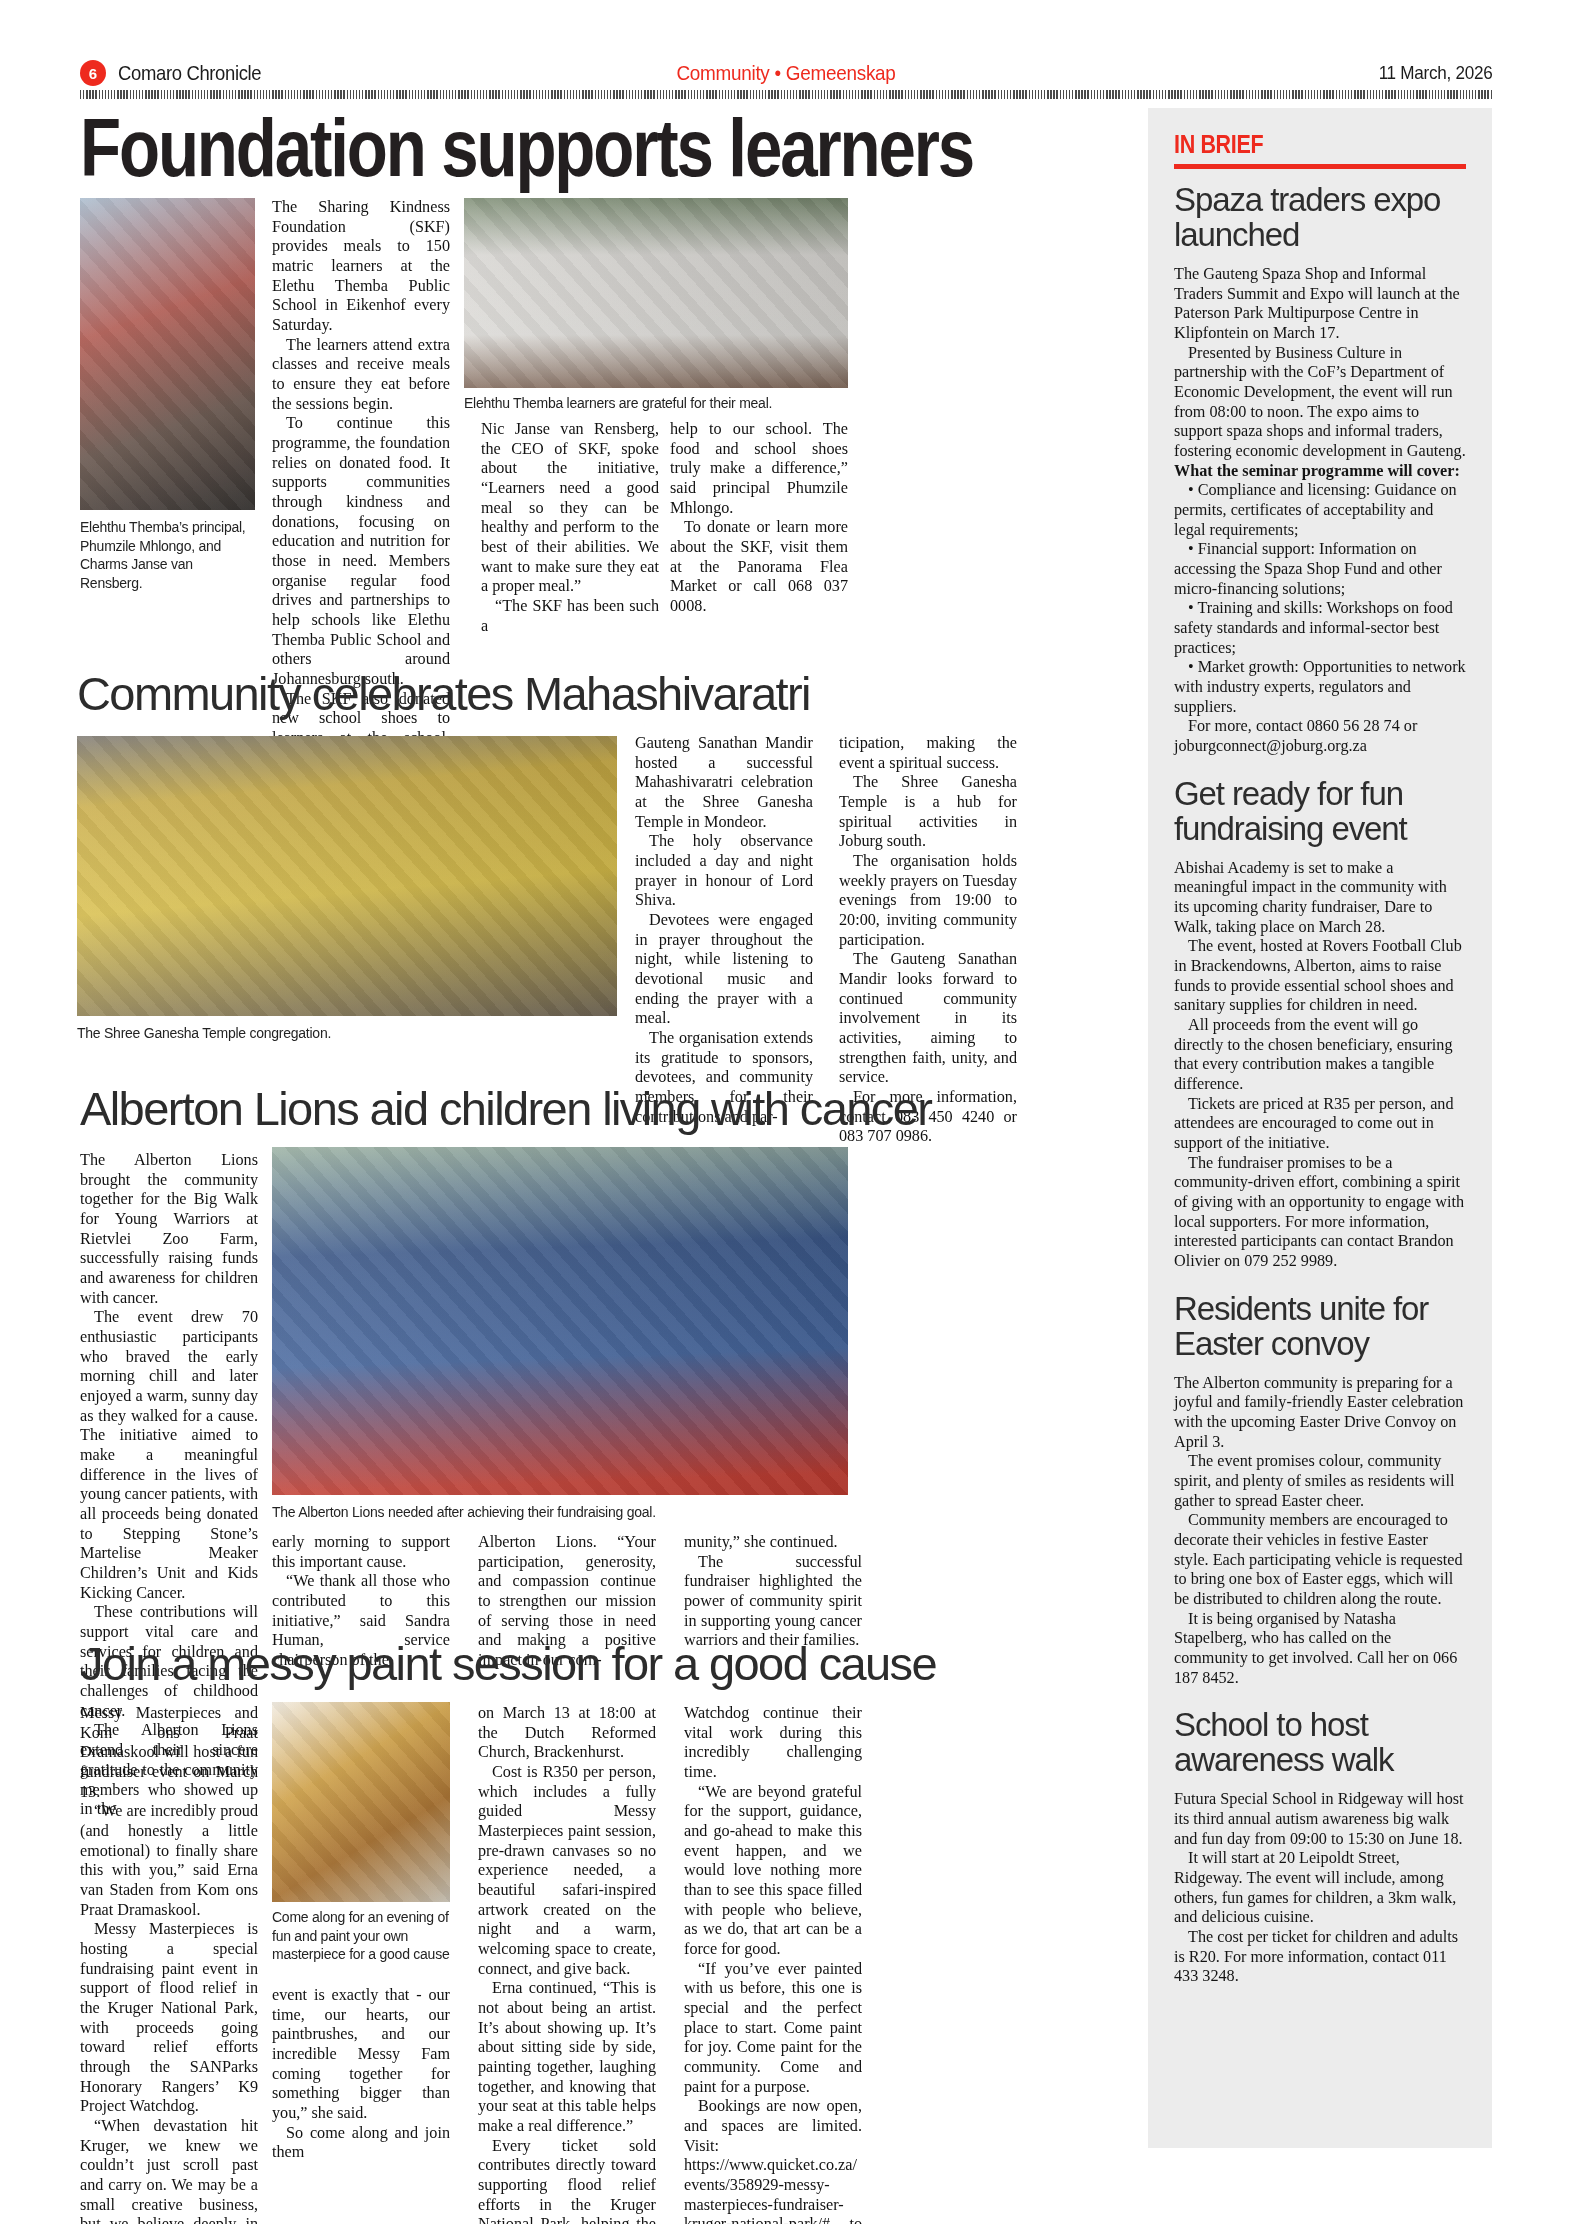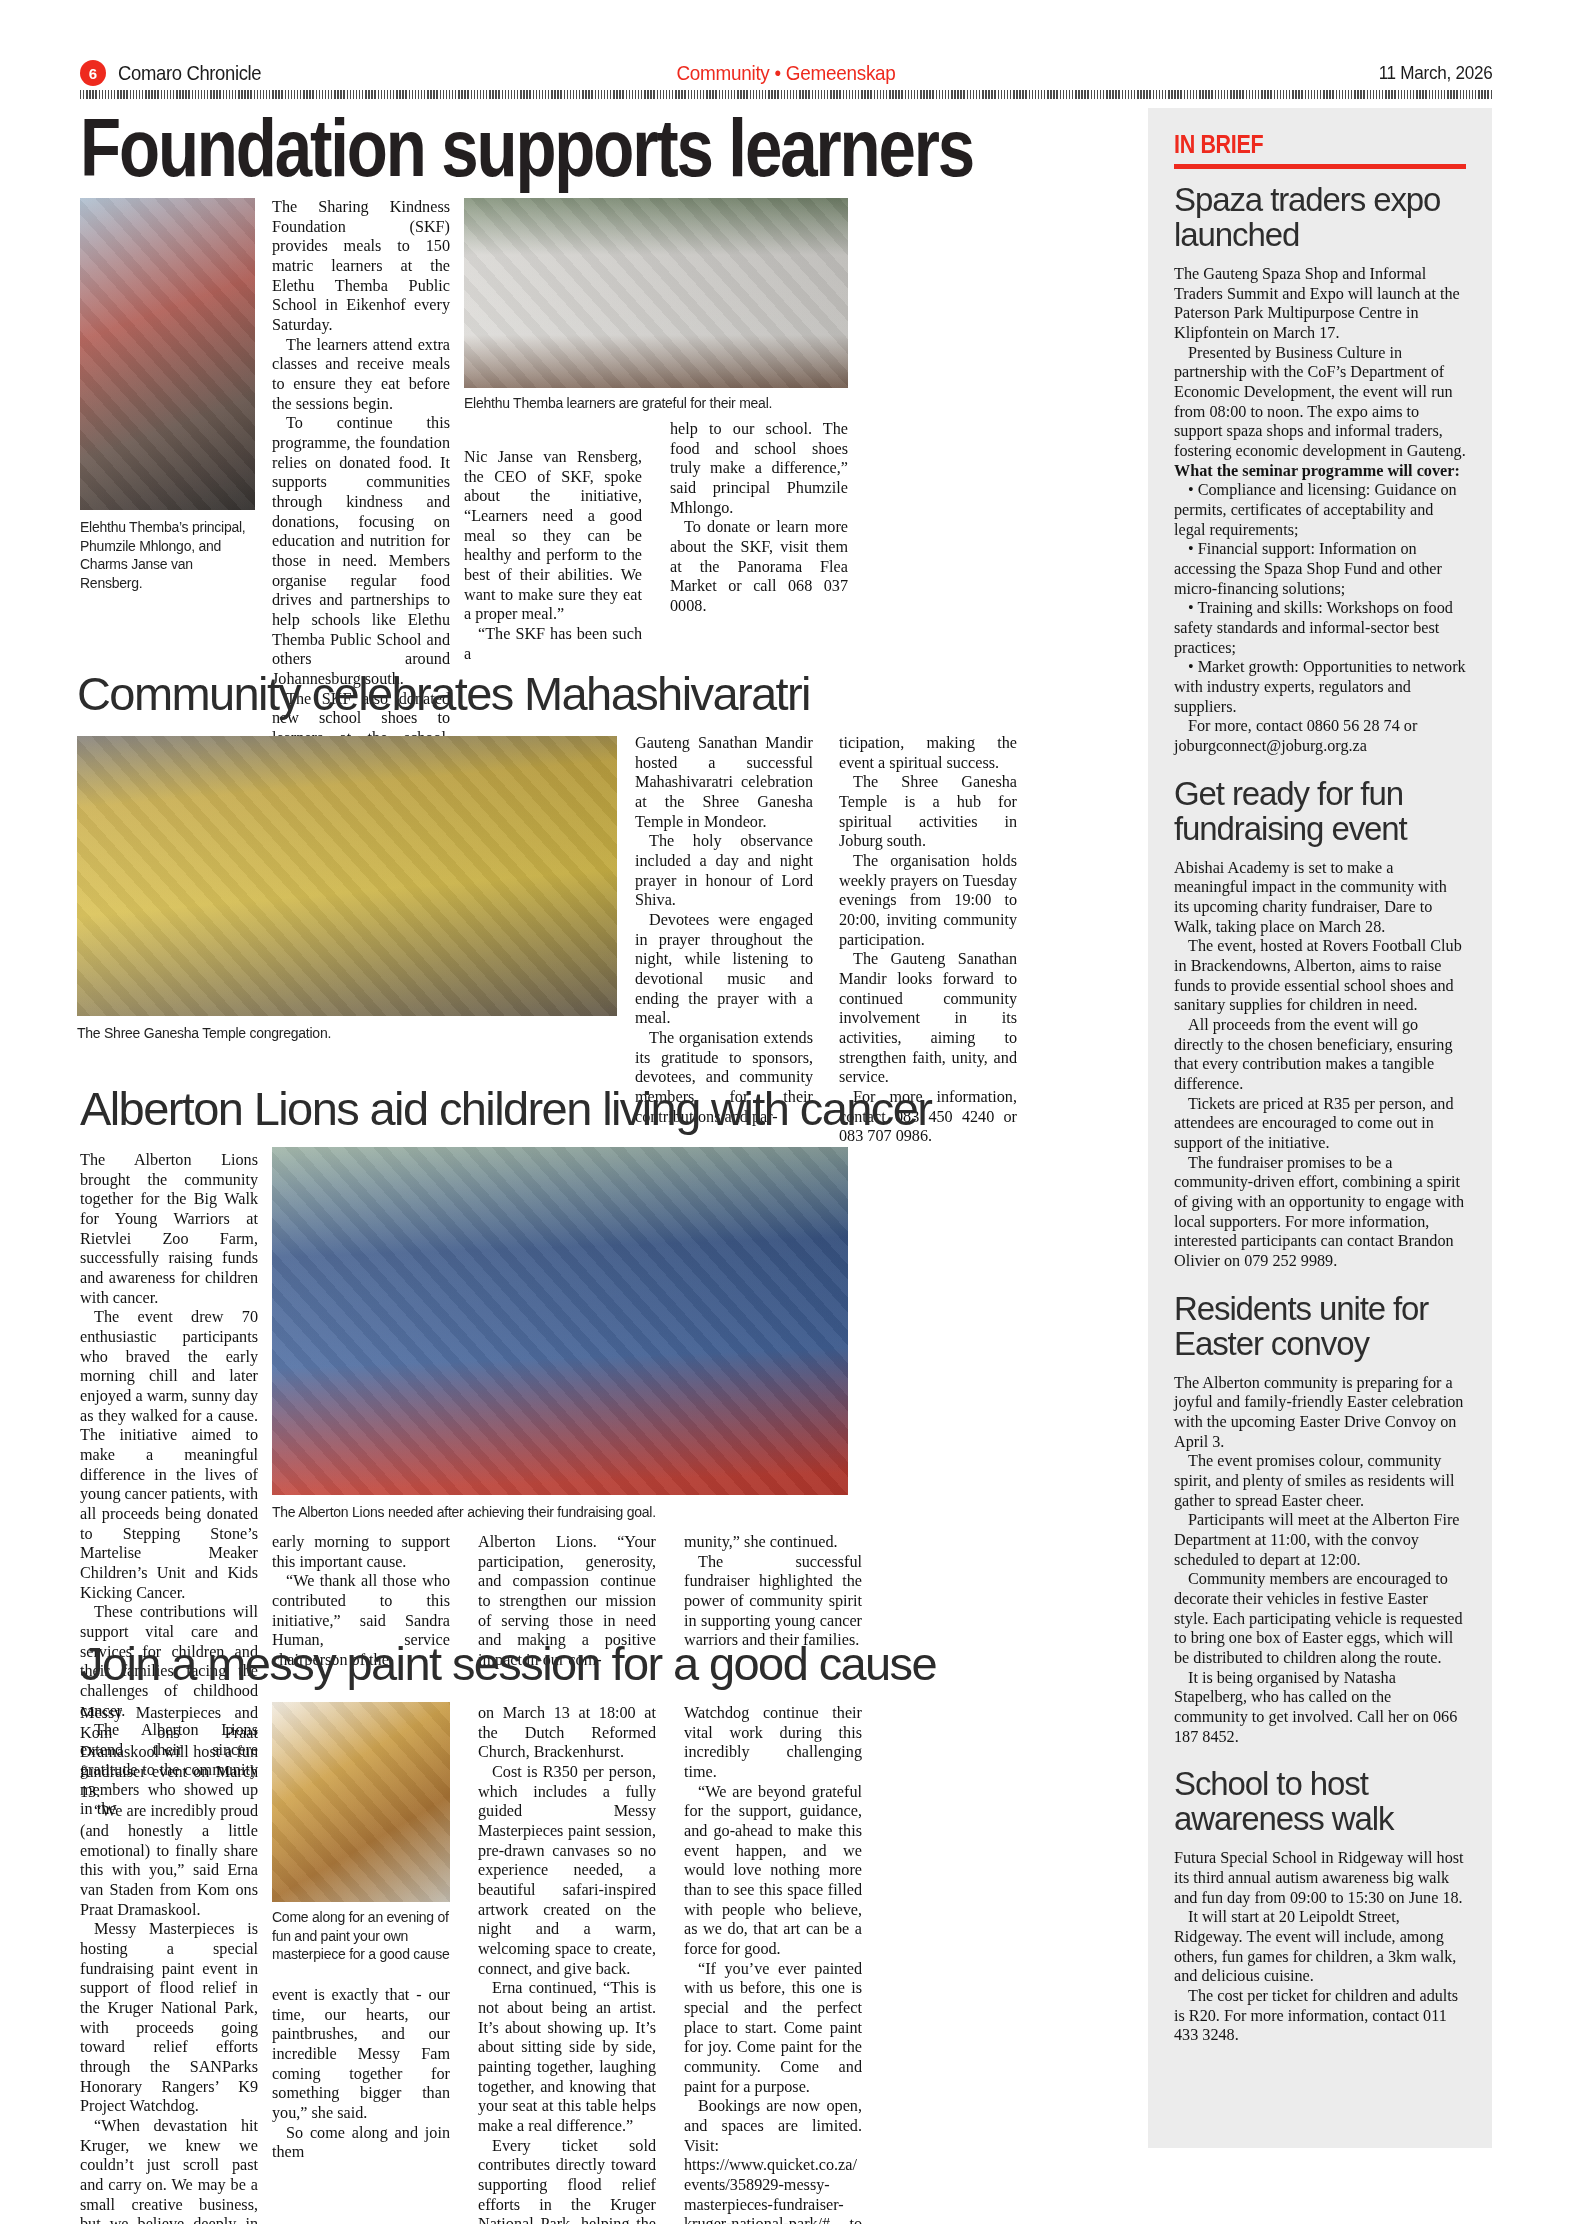--- a/index.html
+++ b/index.html
@@ -181,21 +181,21 @@
       <p class="first">The Sharing Kindness Foundation (SKF) provides meals to 150 matric learners at the Elethu Themba Public School in Eikenhof every Saturday.</p>
       <p>The learners attend extra classes and receive meals to ensure they eat before the sessions begin.</p>
       <p>To continue this programme, the foundation relies on donated food. It supports communities through kindness and donations, focusing on education and nutrition for those in need. Members organise regular food drives and partnerships to help schools like Elethu Themba Public School and others around Johannesburg south.</p>
       <p>The SKF also donated new school shoes to learners at the school, made possible through donations received from the Alberton Lions.</p>
     </div>
 
     <div class="photo" style="position:absolute; left:384px; top:88px; width:384px; height:190px;
                 background:linear-gradient(180deg,#6d7f63 0%,#d8d6d2 30%,#e4e2de 72%,#8a7060 100%);"></div>
     <div class="caption" style="position:absolute; left:384px; top:284px; width:390px;">Elehthu Themba learners are grateful for their meal.</div>
 
-    <div class="body-col" style="position:absolute; left:384px; top:310px; width:178px;margin-top:28px;">
+    <div class="body-col" style="position:absolute; left:401px; top:310px; width:178px;">
       <p class="first">Nic Janse van Rensberg, the CEO of SKF, spoke about the initiative, “Learners need a good meal so they can be healthy and perform to the best of their abilities. We want to make sure they eat a proper meal.”</p>
       <p>“The SKF has been such a</p>
     </div>
 
     <div class="body-col" style="position:absolute; left:590px; top:310px; width:178px;">
       <p class="first">help to our school. The food and school shoes truly make a difference,” said principal Phumzile Mhlongo.</p>
       <p>To donate or learn more about the SKF, visit them at the Panorama Flea Market or call 068 037 0008.</p>
     </div>
   </div>
 
@@ -317,21 +317,20 @@
         <p>The fundraiser promises to be a community-driven effort, combining a spirit of giving with an opportunity to engage with local supporters. For more information, interested participants can contact Brandon Olivier on 079 252 9989.</p>
       </div>
     </div>
     <div class="sb-gap"></div>
 
     <div>
       <div class="sb-head">Residents unite for Easter convoy</div>
       <div class="sb-body">
         <p class="first">The Alberton community is preparing for a joyful and family-friendly Easter celebration with the upcoming Easter Drive Convoy on April 3.</p>
         <p>The event promises colour, community spirit, and plenty of smiles as residents will gather to spread Easter cheer.</p>
-        <p>Participants will meet at the Alberton Fire Department at 11:00, with the convoy scheduled to depart at 12:00.</p>
         <p>Community members are encouraged to decorate their vehicles in festive Easter style. Each participating vehicle is requested to bring one box of Easter eggs, which will be distributed to children along the route.</p>
         <p>It is being organised by Natasha Stapelberg, who has called on the community to get involved. Call her on 066 187 8452.</p>
       </div>
     </div>
     <div class="sb-gap"></div>
 
     <div>
       <div class="sb-head">School to host awareness walk</div>
       <div class="sb-body">
         <p class="first">Futura Special School in Ridgeway will host its third annual autism awareness big walk and fun day from 09:00 to 15:30 on June 18.</p>

